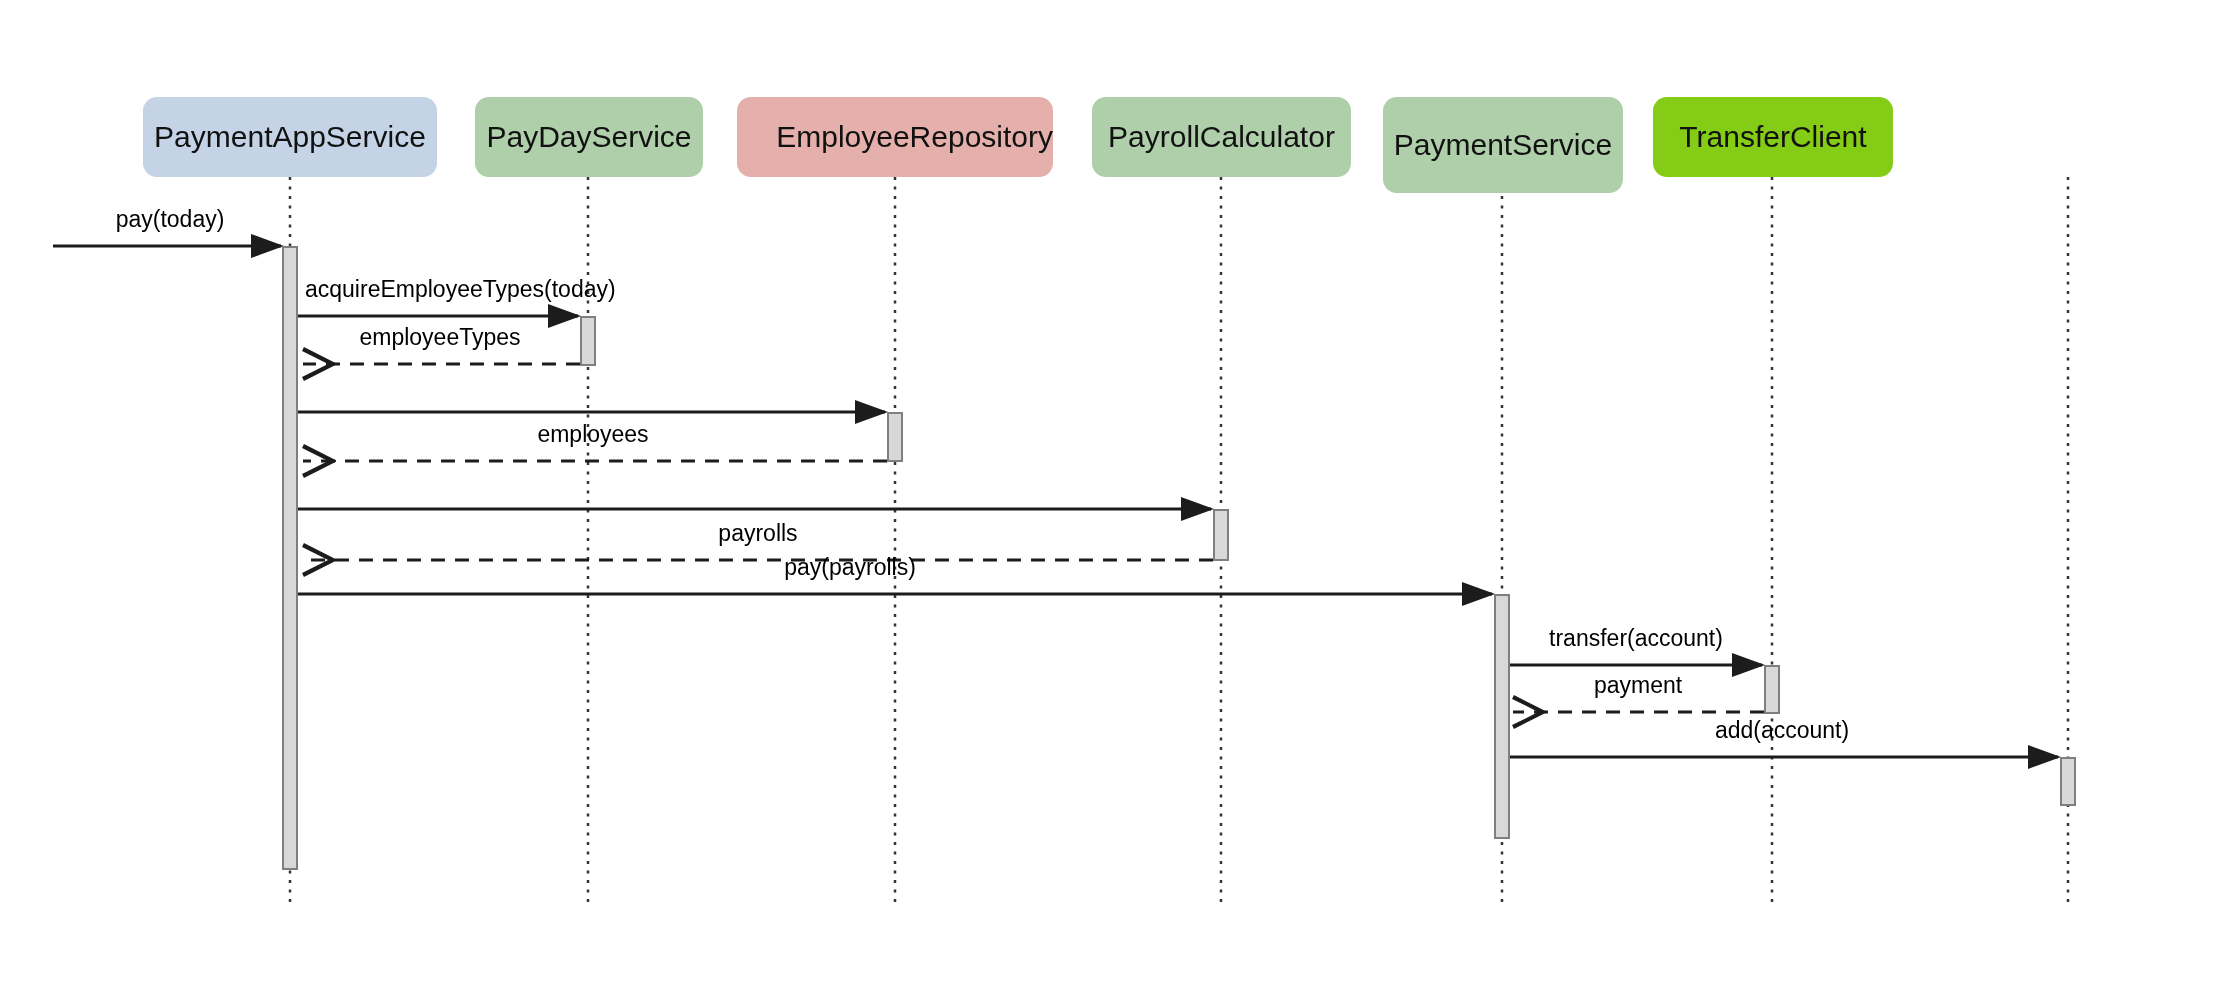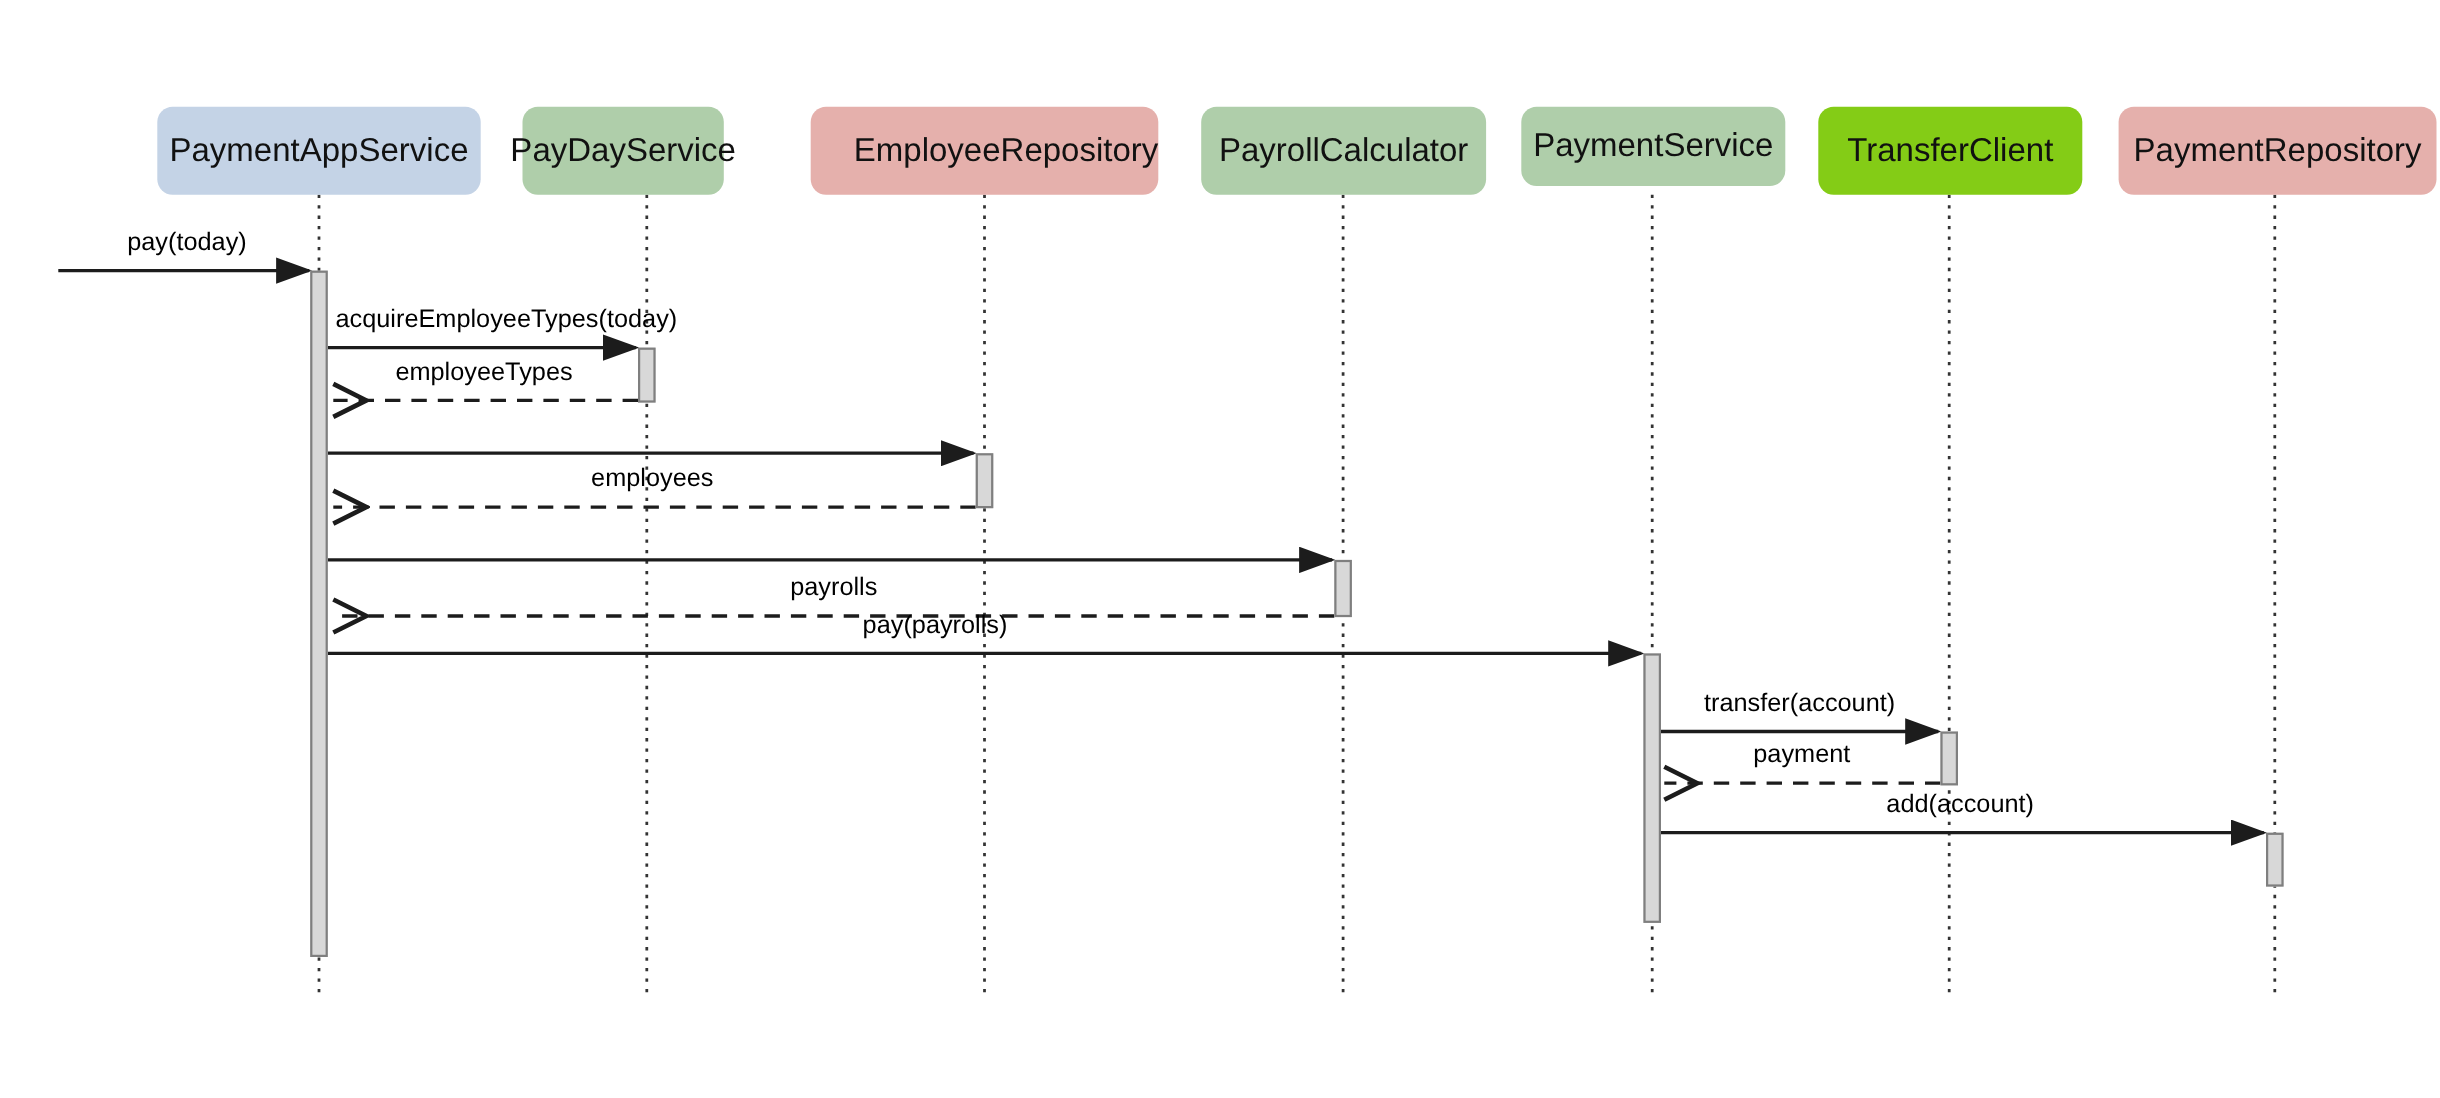--- a/index.html
+++ b/index.html
@@ -60,37 +60,34 @@
       <line x1="298" x2="1211" y1="485" y2="485" stroke="#1c1c1c" stroke-width="3" marker-end="url(#mh-solid)"></line>
       <line x1="1213" x2="303" y1="536" y2="536" stroke="#1c1c1c" stroke-width="3" stroke-dasharray="14 10" marker-end="url(#mh-open)"></line>
       <line x1="298" x2="1492" y1="570" y2="570" stroke="#1c1c1c" stroke-width="3" marker-end="url(#mh-solid)"></line>
       <line x1="1510" x2="1762" y1="641" y2="641" stroke="#1c1c1c" stroke-width="3" marker-end="url(#mh-solid)"></line>
       <line x1="1764" x2="1513" y1="688" y2="688" stroke="#1c1c1c" stroke-width="3" stroke-dasharray="14 10" marker-end="url(#mh-open)"></line>
       <line x1="1510" x2="2058" y1="733" y2="733" stroke="#1c1c1c" stroke-width="3" marker-end="url(#mh-solid)"></line>
     </svg>
     <div class="participant" style="left: 143px; width: 294px; top: 73px; height: 80px; background: rgb(196, 211, 230);">
       <span>PaymentAppService</span>
     </div>
-    <div class="participant" style="left: 475px; width: 183px; top: 73px; height: 80px; background: rgb(175, 206, 170);">
+    <div class="participant" style="left: 475px; width: 228px; top: 73px; height: 80px; background: rgb(175, 206, 170);">
       <span>PayDayService</span>
     </div>
     <div class="participant" style="left: 737px; width: 316px; top: 73px; height: 80px; background: rgb(229, 176, 172); justify-content: flex-end;">
       <span>EmployeeRepository</span>
     </div>
     <div class="participant" style="left: 1092px; width: 259px; top: 73px; height: 80px; background: rgb(175, 206, 170);">
       <span>PayrollCalculator</span>
     </div>
-    <div class="participant" style="left: 1383px; width: 240px; top: 73px; height: 72px; background: rgb(175, 206, 170); align-items: center;">
+    <div class="participant" style="left: 1383px; width: 240px; top: 73px; height: 96px; background: rgb(175, 206, 170); align-items: center;">
       <span>PaymentService</span>
     </div>
     <div class="participant" style="left: 1653px; width: 240px; top: 73px; height: 80px; background: #84cc16;">
       <span>TransferClient</span>
-    </div>
-    <div class="participant" style="left: 1926px; width: 289px; top: 73px; height: 80px; background: rgb(229, 176, 172);">
-      <span>PaymentRepository</span>
     </div>
     <div class="activation" style="left: 282px; width: 16px; top: 222px; height: 624px;"></div>
     <div class="activation" style="left: 580px; width: 16px; top: 292px; height: 50px;"></div>
     <div class="activation" style="left: 887px; width: 16px; top: 388px; height: 50px;"></div>
     <div class="activation" style="left: 1213px; width: 16px; top: 485px; height: 52px;"></div>
     <div class="activation" style="left: 1494px; width: 16px; top: 570px; height: 245px;"></div>
     <div class="activation" style="left: 1764px; width: 16px; top: 641px; height: 49px;"></div>
     <div class="activation" style="left: 2060px; width: 16px; top: 733px; height: 49px;"></div>
     <div class="msg-label center" style="left: 170px; top: 178px;">pay(today)</div>
     <div class="msg-label" style="left: 305px; top: 248px;">acquireEmployeeTypes(today)</div>

